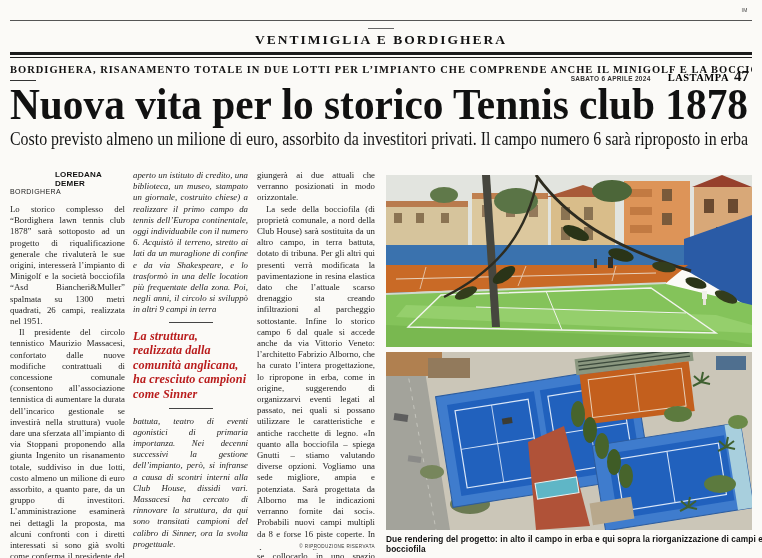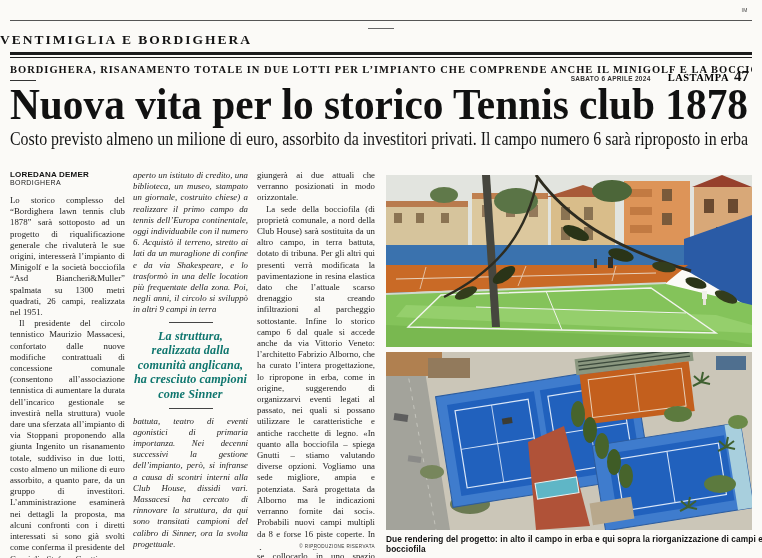--- a/index.html
+++ b/index.html
@@ -2,21 +2,21 @@
 <html><head>
 <meta charset="utf-8">
 <style>
   html,body{margin:0;padding:0;background:#e9e9e6;}
   .page{position:relative;width:762px;height:558px;background:#fbfaf7;overflow:hidden;
         font-family:"Liberation Serif",serif;color:#1b1b1b;}
   
   .edition-mark{position:absolute;top:7px;right:14px;font:5px "Liberation Sans",sans-serif;color:#444;letter-spacing:.5px;}
   .top-rule{position:absolute;left:10px;right:10px;top:20px;border-top:1px solid #555;}
   .section-dash{position:absolute;left:50%;top:28px;width:26px;margin-left:-13px;border-top:1px solid #666;}
-  .section-title{position:absolute;left:0;right:0;top:32px;text-align:left;
+  .section-title{position:absolute;left:0;right:0;top:32px;text-align:center;
         font-weight:bold;font-size:13.5px;letter-spacing:2px;color:#141414;}
   .dateline{position:absolute;top:24px;right:13px;display:flex;align-items:baseline;gap:5px;}
   .dateline .date{font:bold 6.5px "Liberation Sans",sans-serif;color:#333;letter-spacing:.3px;}
   .dateline .masthead{font-weight:bold;font-size:10.5px;letter-spacing:.5px;color:#000;padding-left:12px;}
   .dateline .pagenum{font-weight:bold;font-size:15px;color:#111;margin-top:44px;}
   .double-rule{position:absolute;left:10px;right:10px;top:52px;height:2px;
         border-top:3px solid #1c1c1c;border-bottom:1px solid #1c1c1c;}
   .kicker{position:absolute;left:10px;right:10px;top:64px;font-weight:bold;font-size:10.5px;
         letter-spacing:1px;color:#111;white-space:nowrap;overflow:hidden;}
   .kicker-rule{position:absolute;left:10px;top:80px;width:26px;border-top:1px solid #333;}
@@ -24,25 +24,25 @@
   .subhead-svg{position:absolute;left:10px;top:128px;}
   
   .col{position:absolute;top:170px;height:388px;overflow:hidden;
        font-size:8.8px;line-height:11.2px;text-align:justify;color:#1d1d1d;}
   .col p{margin:0;}
   .col .ind{text-indent:9px;}
   .col1{left:10px;width:115px;}
   .col2{left:133px;width:115px;font-style:italic;}
   .col3{left:257px;width:118px;}
   .byline{margin-bottom:9px;}
-  .byline .name{font:bold 8px "Liberation Sans",sans-serif;letter-spacing:.2px;color:#111;}
+  .byline .name{font:bold 8px "Liberation Sans",sans-serif;letter-spacing:.2px;color:#111;margin-left:45px;}
   .byline .loc{font:7px "Liberation Sans",sans-serif;letter-spacing:.4px;color:#222;}
   .pullquote{margin:6px 0 7px 0;}
   .pq-rule{width:44px;border-top:1px solid #444;margin:6px auto;}
-  .pq-text{font-weight:bold;font-size:12.2px;line-height:14.6px;text-align:center;color:#0f766e;letter-spacing:.1px;}
+  .pq-text{font-weight:bold;font-size:12.2px;line-height:14.6px;text-align:left;color:#b91c1c;letter-spacing:.1px;}
   .copyright{position:absolute;top:372px;right:0;background:#fbfaf7;width:100%;
        font:4.6px "Liberation Sans",sans-serif;text-align:right;color:#333;letter-spacing:.4px;padding-top:2px;}
   .col3{position:absolute;}
   
   .photos{position:absolute;left:386px;top:175px;width:416px;}
   .photos svg{display:block;}
   .photo-gap{height:5px;}
   .caption{margin-top:4px;font:bold 8.3px "Liberation Sans",sans-serif;color:#111;letter-spacing:.1px;}
 </style>
 </head>

